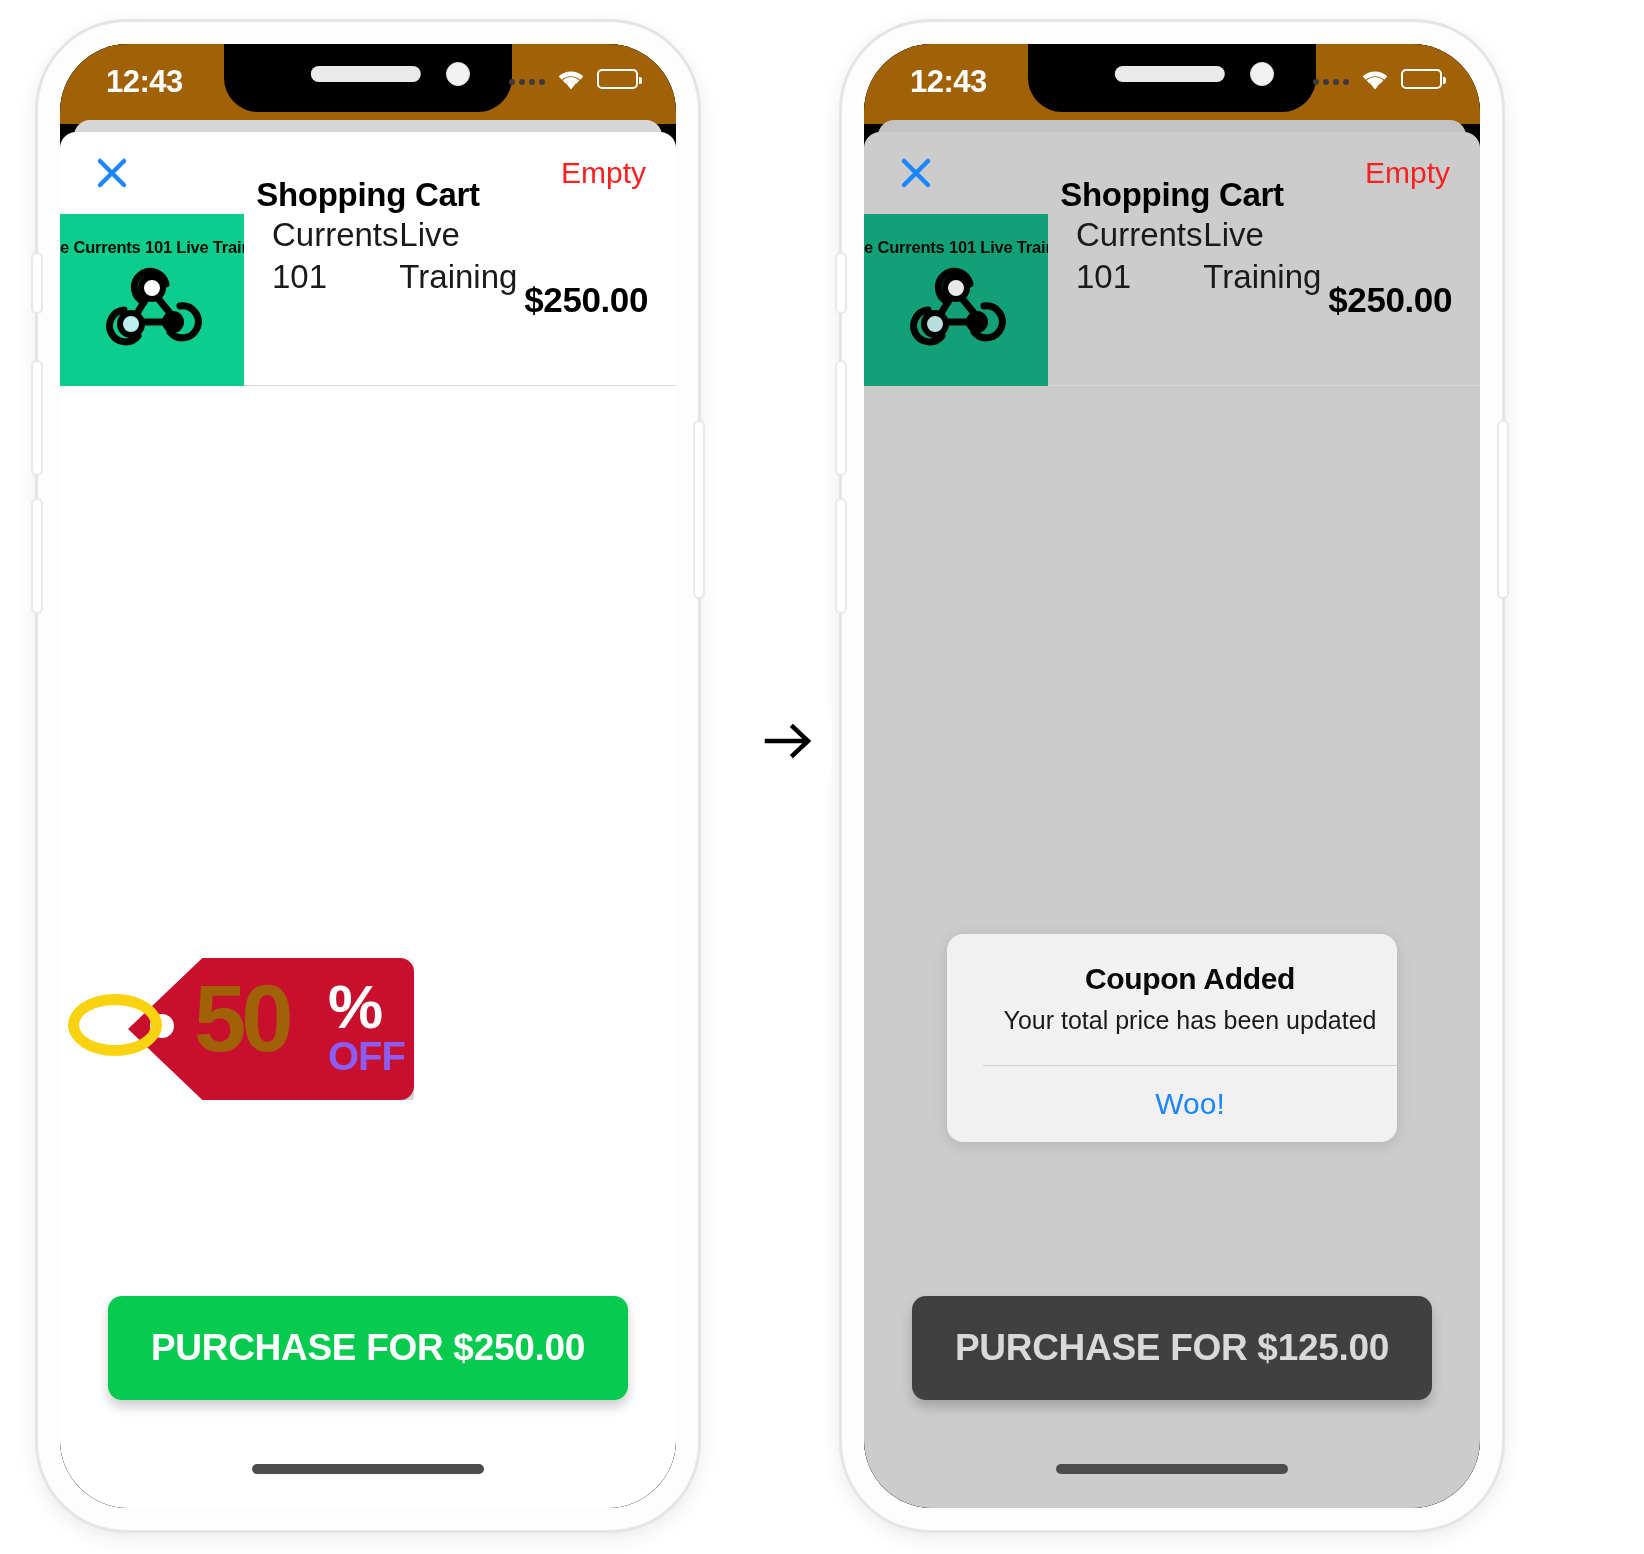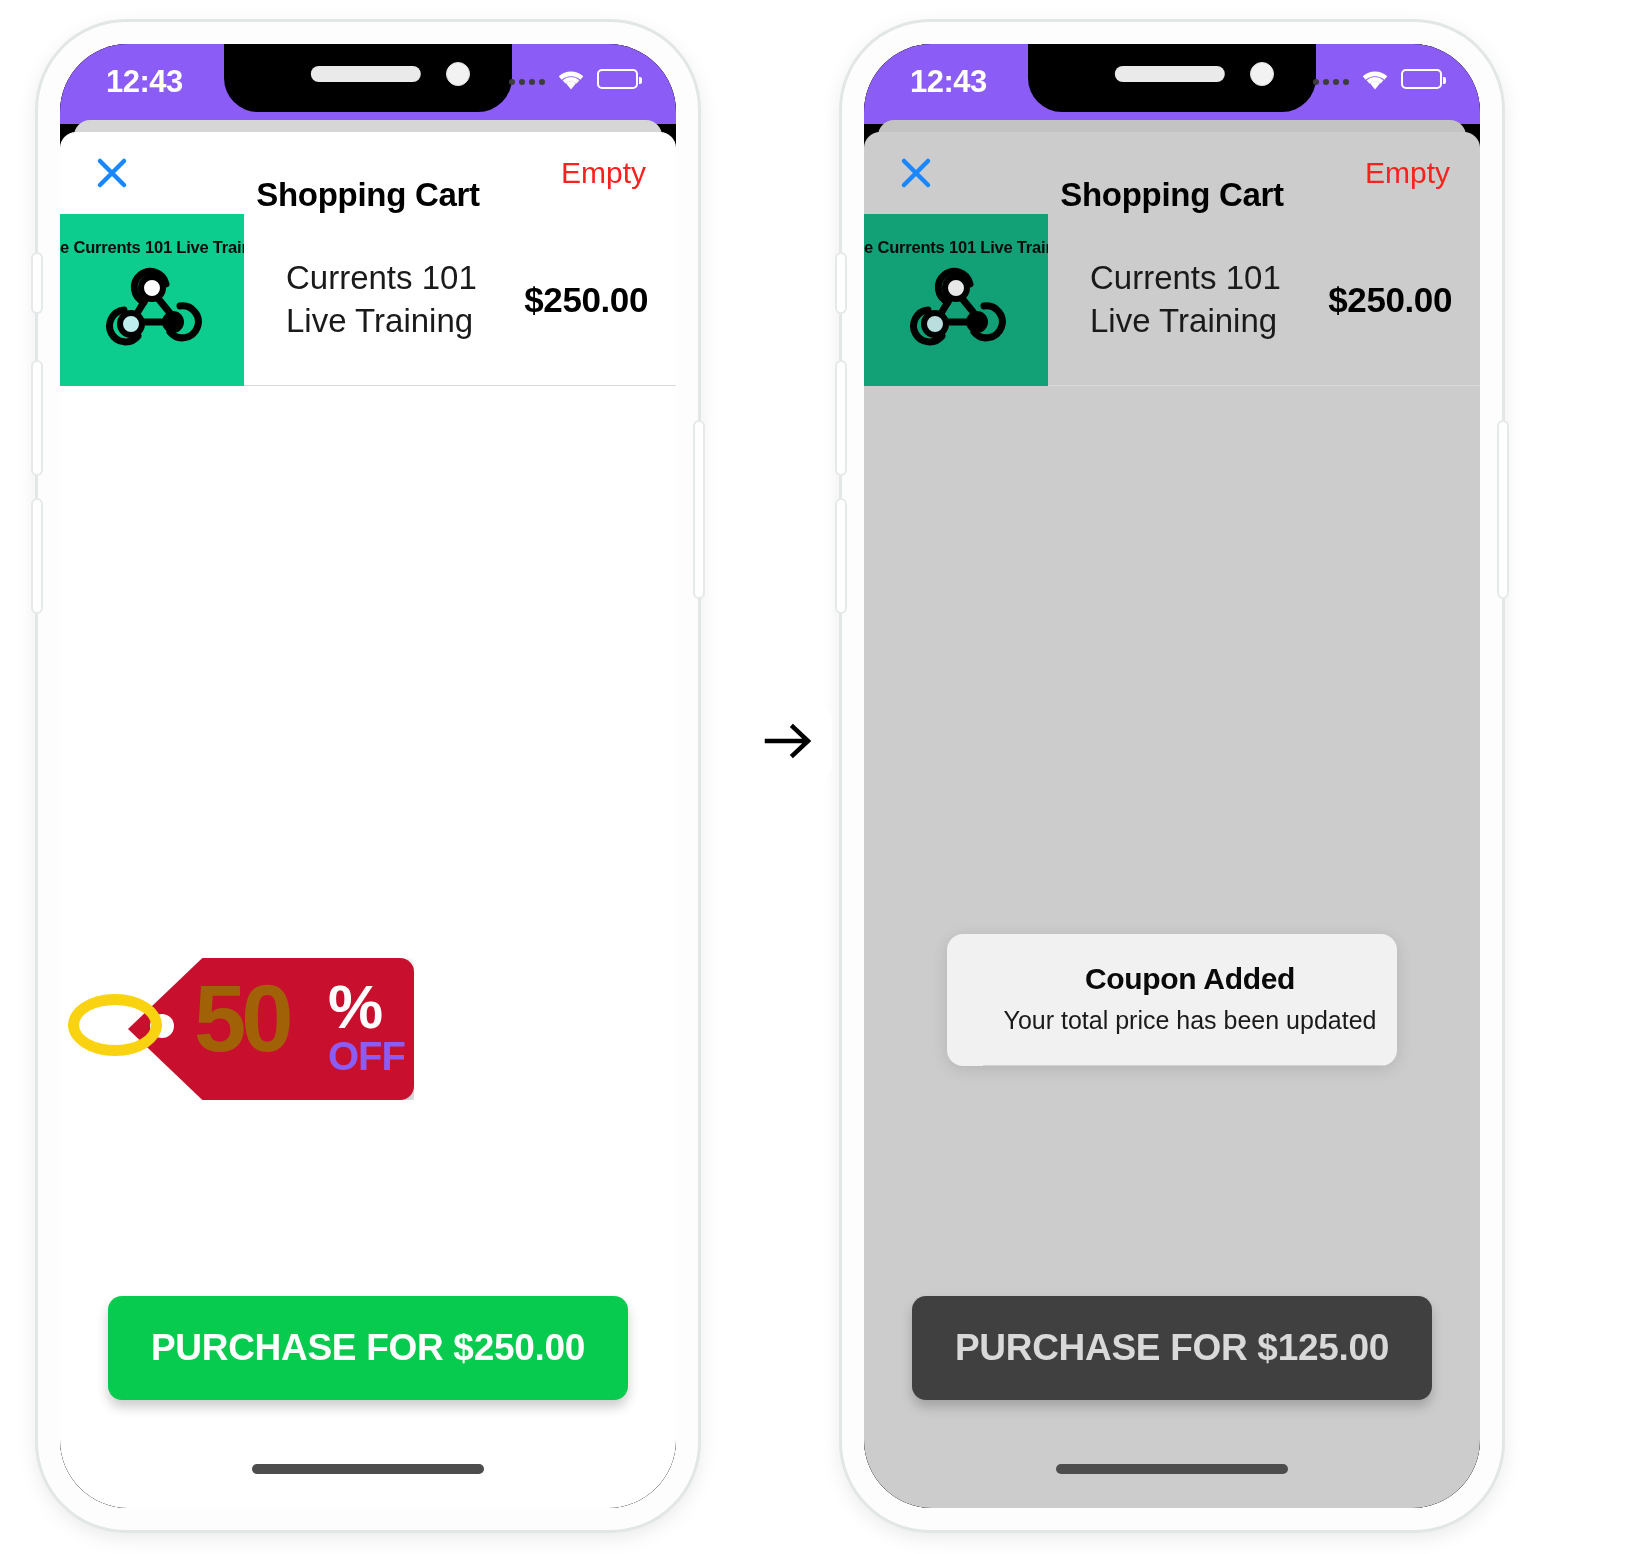--- a/index.html
+++ b/index.html
@@ -54,21 +54,21 @@
   .screen {
     position: absolute;
     inset: 0;
     background: #000;
   }
 
   
   .statusbar {
     position: relative;
     height: 80px;
-    background: #8b5cf6;
+    background: #a16207;
     color: #fff;
   }
   .clock {
     position: absolute;
     left: 46px; top: 20px;
     font-size: 31px;
     font-weight: bold;
     letter-spacing: -0.5px;
     font-family: "Liberation Sans", sans-serif;
   }
@@ -202,23 +202,23 @@
     letter-spacing: -0.2px;
   }
   .thumb-logo {
     position: absolute;
     left: 50%; top: 56%;
     transform: translate(-50%,-50%);
   }
   .item-name {
     flex: 1;
     display: flex;
-    flex-direction: column;
+    flex-direction: row;
     justify-content: center;
-    padding-left: 42px;
+    padding-left: 28px;
     font-size: 33px;
     color: #1a1a1a;
     line-height: 1.28;
   }
   .item-price {
     display: flex;
     align-items: center;
     padding-right: 28px;
     font-size: 35px;
     font-weight: bold;
@@ -558,20 +558,21 @@
           </div>
 
           <div class="cart-body">
 
             <div class="alert">
               <div class="alert-body">
                 <div class="alert-title">Coupon Added</div>
                 <div class="alert-msg">Your total price has been updated</div>
               </div>
               <div class="alert-sep"></div>
+              <div class="alert-action">Woo!</div>
             </div>
 
             <div class="purchase">PURCHASE FOR $125.00</div>
             <div class="home-ind"></div>
           </div>
 
         </div>
       </div>
     </div>
   </div>

